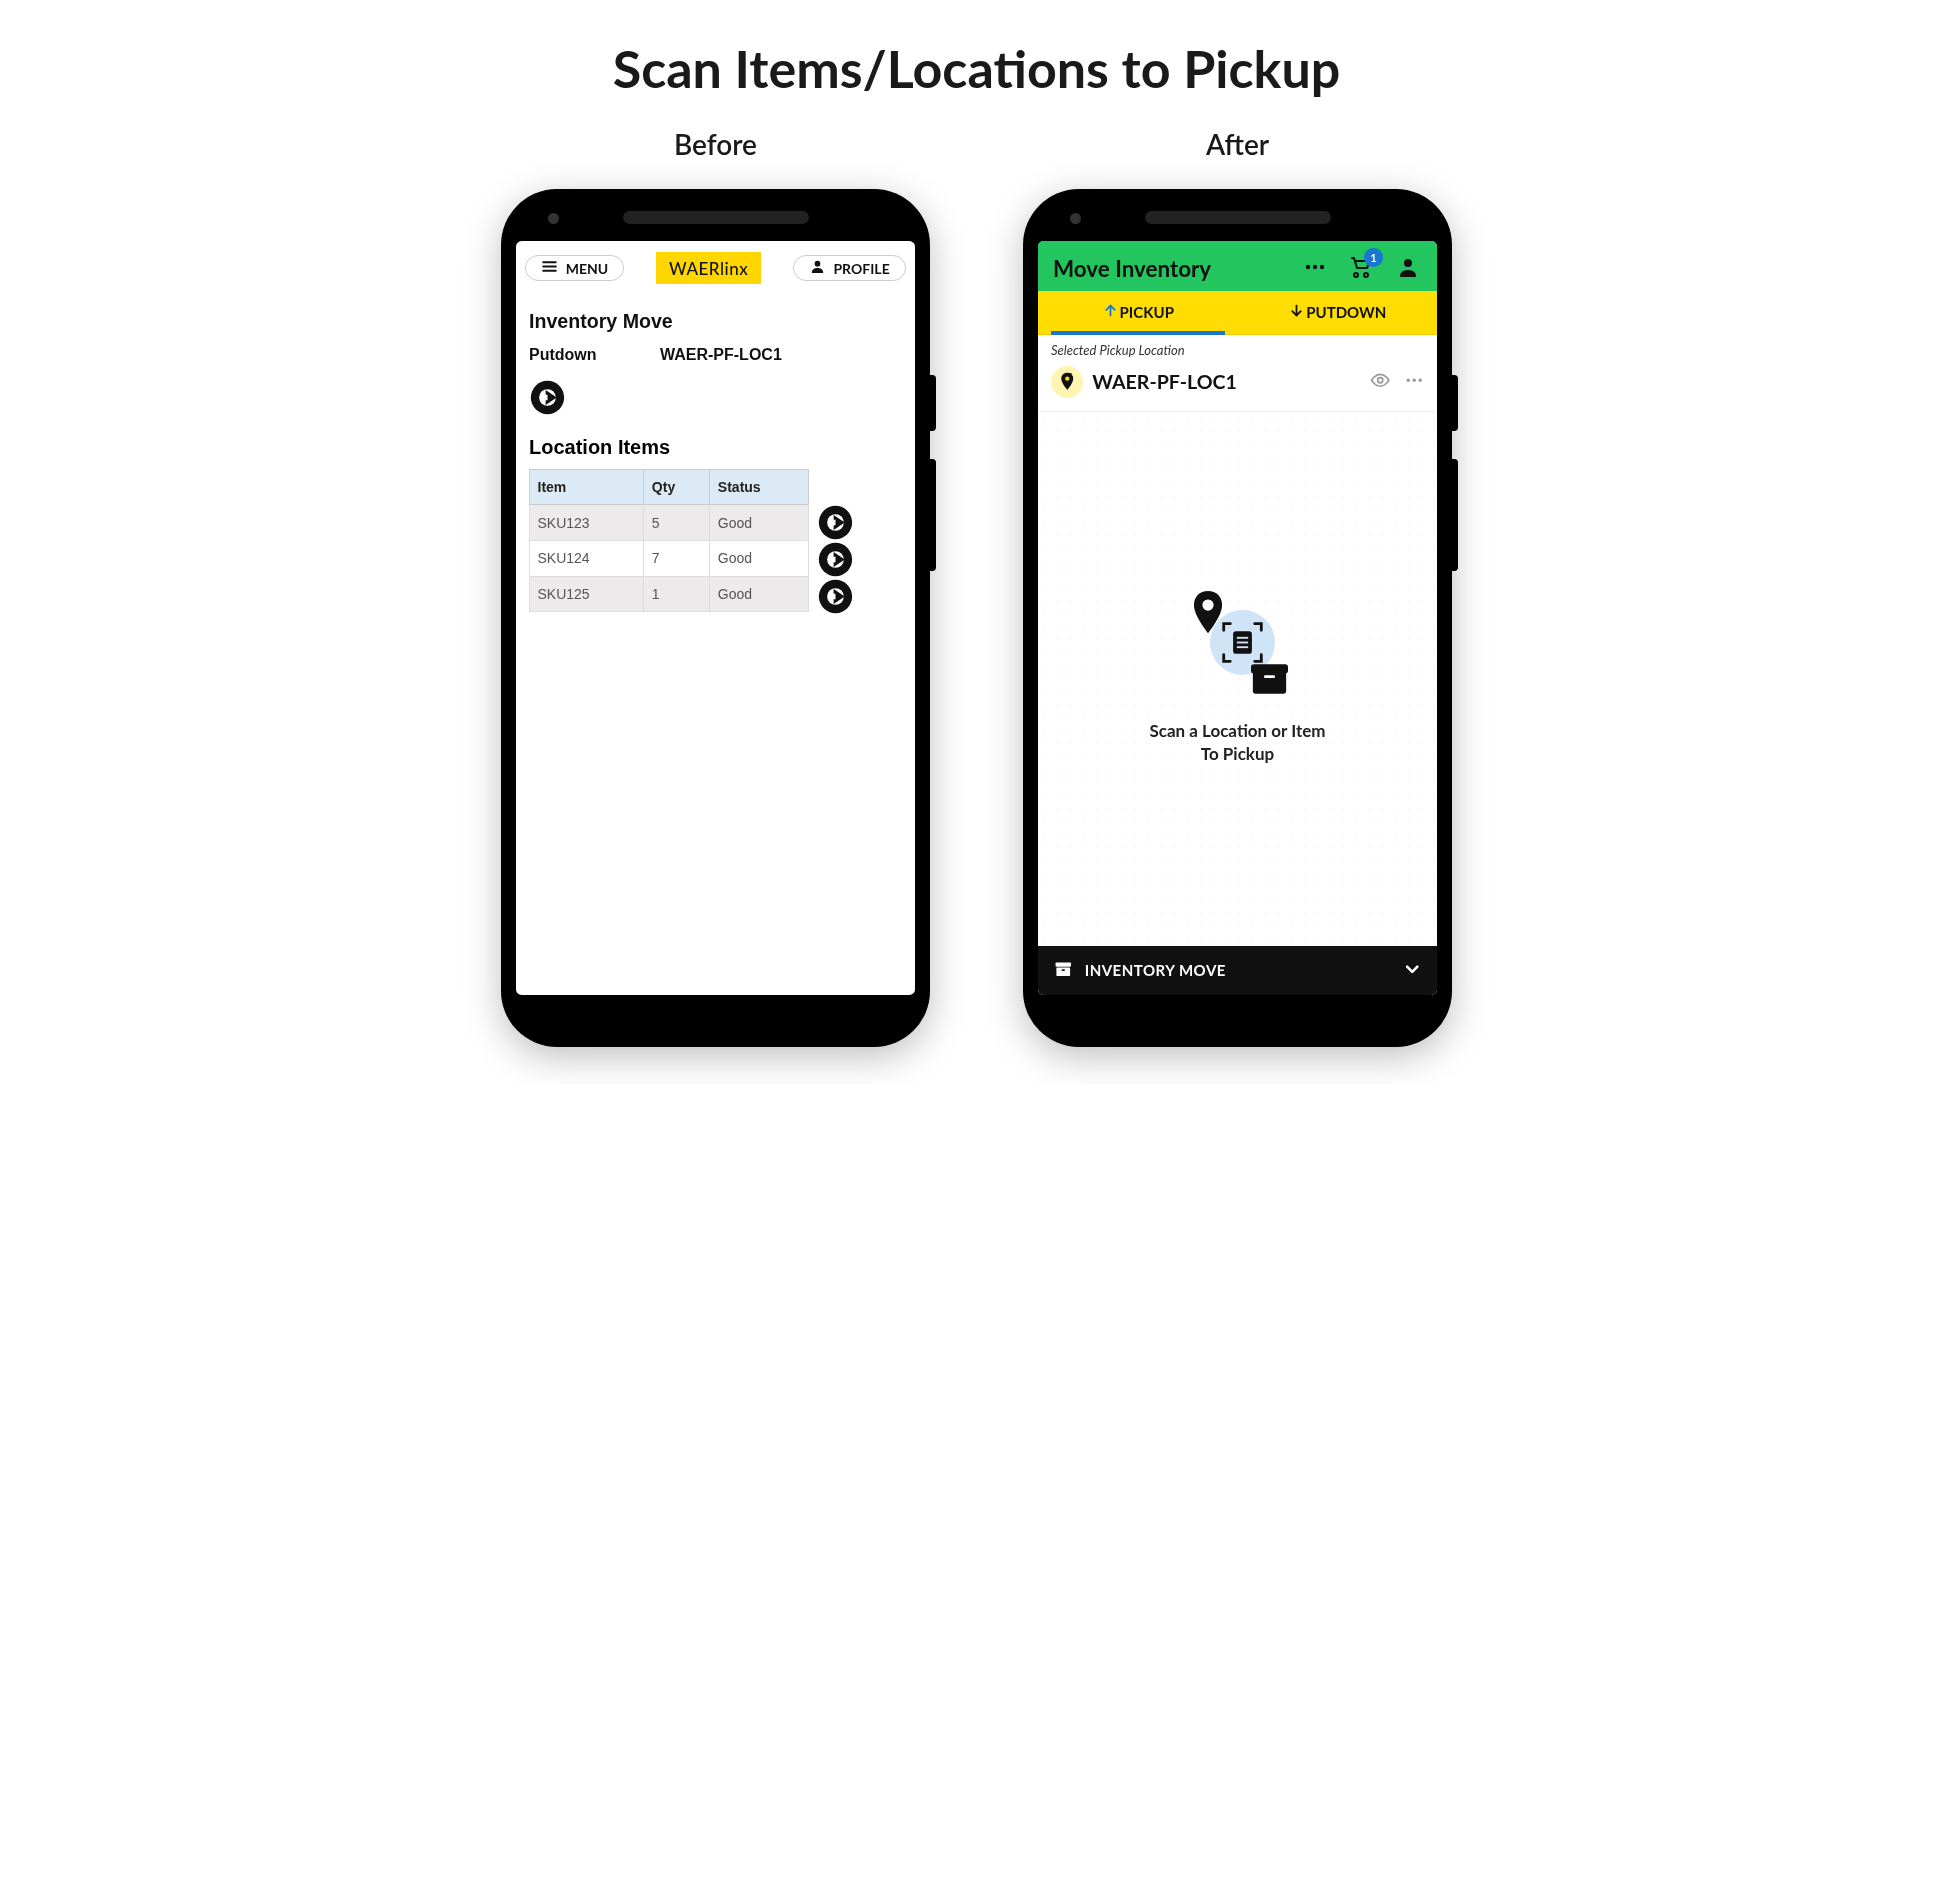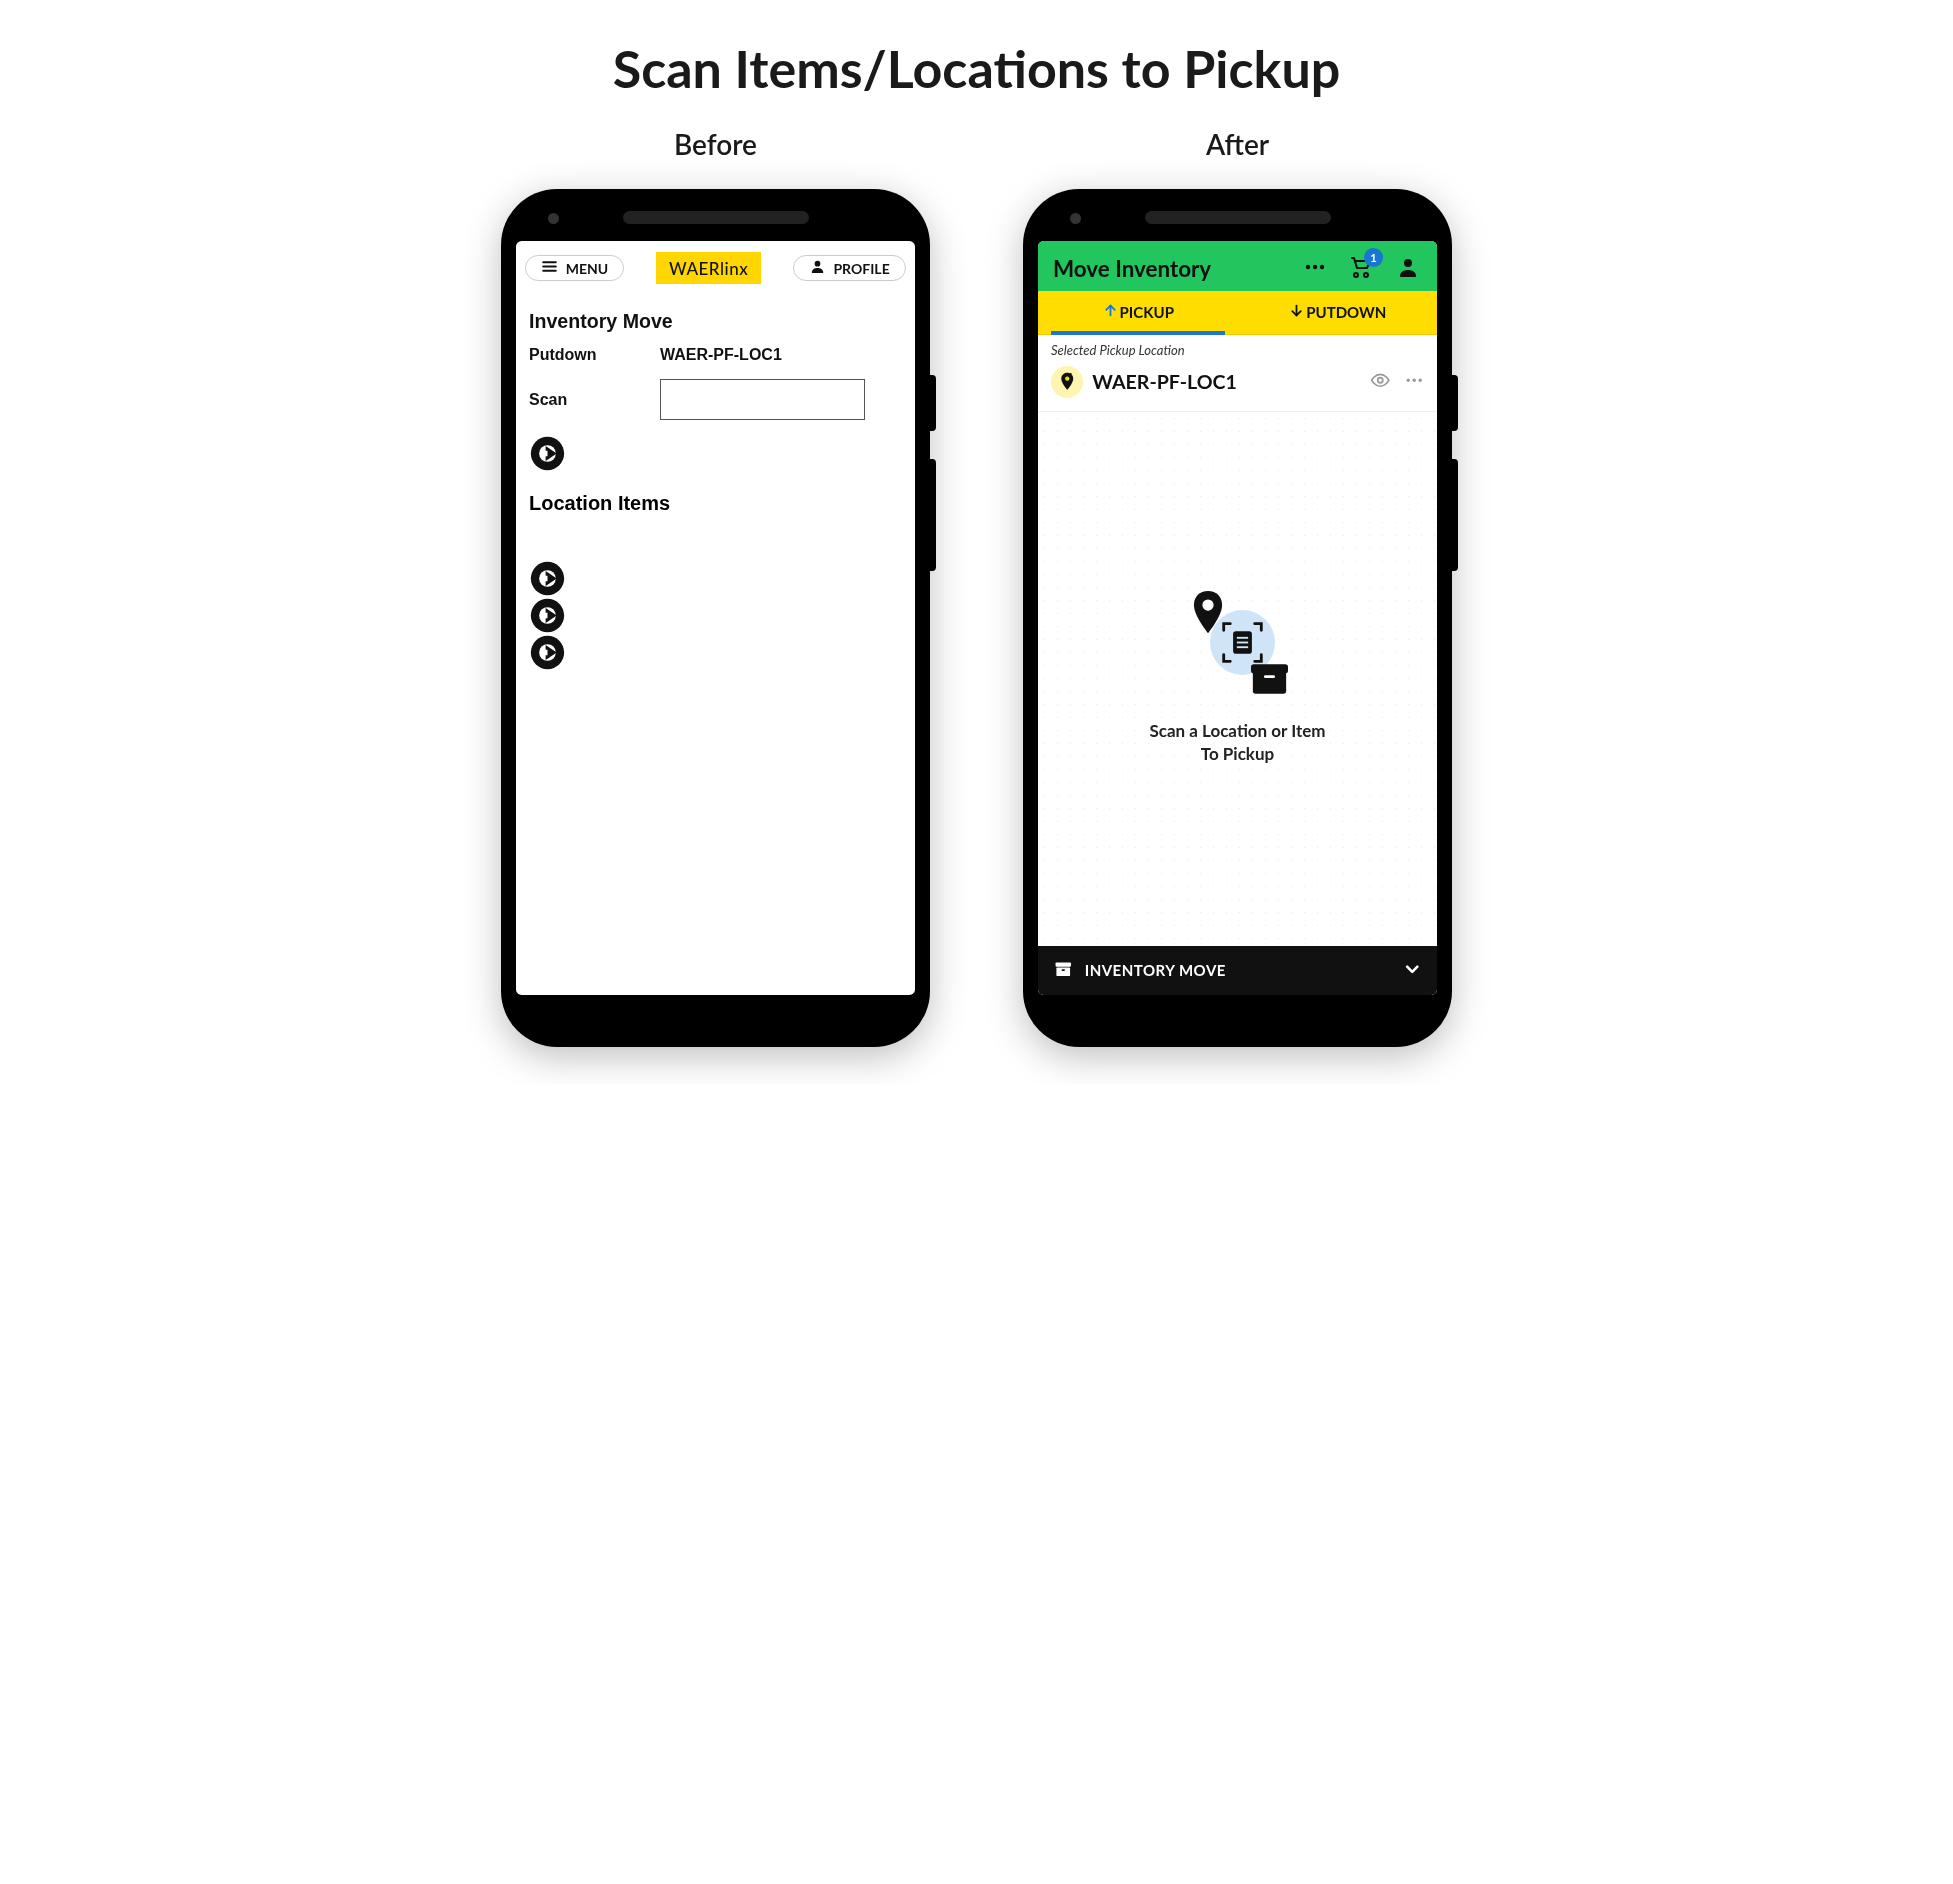--- a/index.html
+++ b/index.html
@@ -344,34 +344,56 @@
             </span>
             <span>PROFILE</span>
           </div>
         </div>
         <div class="before-body">
           <div class="before-h1">Inventory Move</div>
           <div class="before-row">
             <div class="lbl">Putdown</div>
             <div class="val">WAER-PF-LOC1</div>
           </div>
-          <div class="before-row">
-            <div class="lbl">Scan</div>
-            <div class="scan-input"></div>
-          </div>
           <div class="arrow-circle">
             <svg viewBox="0 0 40 40">
                 <circle cx="20" cy="20" r="18" fill="#111"></circle>
                 <circle cx="20" cy="20" r="9" fill="#fff"></circle>
                 <path d="M18 12 L30 20 L18 28 Z" fill="#111"></path>
                 <rect x="12" y="17" width="8" height="6" fill="#fff"></rect>
               </svg>
           </div>
           <div class="location-items-title">Location Items</div>
           <div class="li-table-wrap">
+            <table class="li-table">
+              <thead>
+                <tr>
+                  <th>Item</th>
+                  <th>Qty</th>
+                  <th>Status</th>
+                </tr>
+              </thead>
+              <tbody>
+                <tr>
+                  <td>SKU123</td>
+                  <td>5</td>
+                  <td>Good</td>
+                </tr>
+                <tr>
+                  <td>SKU124</td>
+                  <td>7</td>
+                  <td>Good</td>
+                </tr>
+                <tr>
+                  <td>SKU125</td>
+                  <td>1</td>
+                  <td>Good</td>
+                </tr>
+              </tbody>
+            </table>
             <div class="li-arrows">
               <div class="arrow-circle">
                 <svg viewBox="0 0 40 40">
                     <circle cx="20" cy="20" r="18" fill="#111"></circle>
                     <circle cx="20" cy="20" r="9" fill="#fff"></circle>
                     <path d="M18 12 L30 20 L18 28 Z" fill="#111"></path>
                     <rect x="12" y="17" width="8" height="6" fill="#fff"></rect>
                   </svg>
               </div>
               <div class="arrow-circle">

